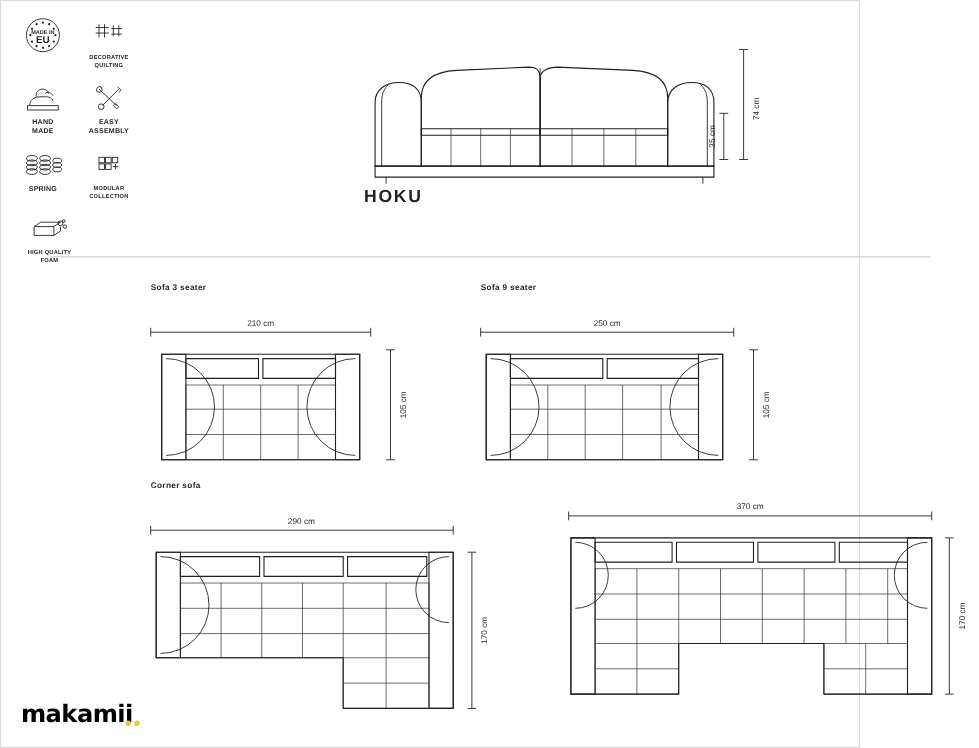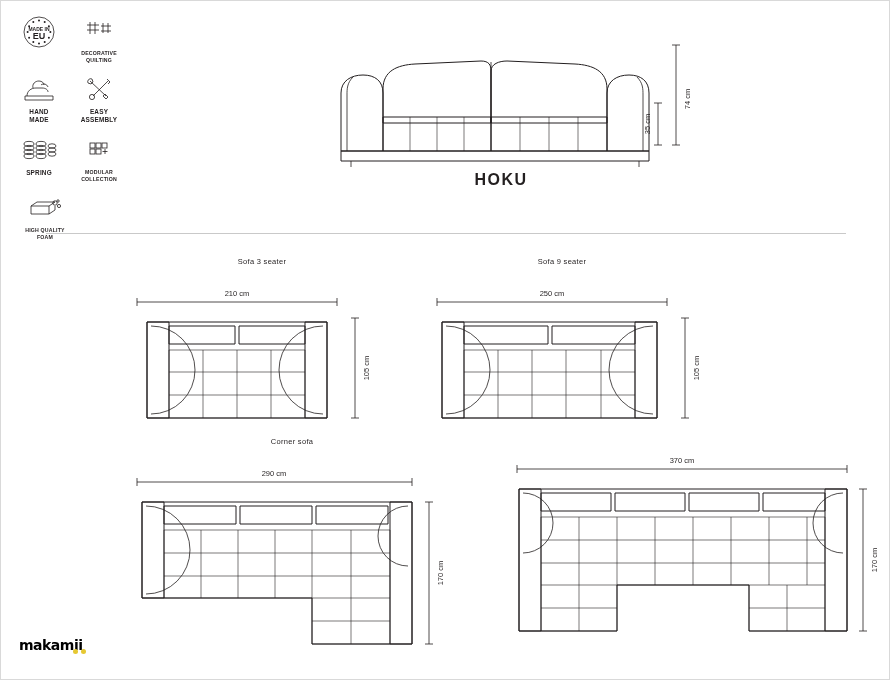--- a/index.html
+++ b/index.html
@@ -11,21 +11,21 @@
     font-family: "Liberation Sans", sans-serif;
     width: 890px;
     height: 680px;
     position: relative;
     overflow: hidden;
     color: #231f20;
   }
   .page {
     position: absolute;
     left: 0; top: 0;
-    width: 890px; height: 680px;
+    width: 782px; height: 680px;
     border: 1px solid #d9d9d9;
     box-sizing: border-box;
   }
 
   
   .badges {
     position: absolute;
     left: 14px;
     top: 14px;
     width: 110px;
@@ -63,21 +63,21 @@
     left: 330px;
     top: 30px;
     width: 340px;
     height: 135px;
   }
   .hero-title {
     position: absolute;
     left: 330px;
     top: 170px;
     width: 340px;
-    text-align: center;
+    text-align: left;
     font-size: 16px;
     font-weight: bold;
     letter-spacing: 1.5px;
   }
   .hero-dims {
     position: absolute;
     left: 645px;
     top: 30px;
     width: 60px;
     height: 140px;
@@ -96,35 +96,34 @@
     height: 1px;
     background: #c9c9c9;
   }
 
   
   .variant {
     position: absolute;
   }
   .v-label {
     font-size: 7.5px;
-    font-weight: normal;
+    font-weight: bold;
     letter-spacing: .3px;
     margin-bottom: 4px;
-    text-align: center;
   }
   .v-canvas {
     position: relative;
   }
 
   
   .logo {
     position: absolute;
     left: 18px;
     top: 636px;
-    font-size: 14px;
+    font-size: 22px;
     font-weight: bold;
     letter-spacing: -0.5px;
     color: #000;
     font-family: "DejaVu Sans", sans-serif;
   }
   .logo .dotwrap {
     position: relative;
     display: inline-block;
   }
   .logo .dot {

